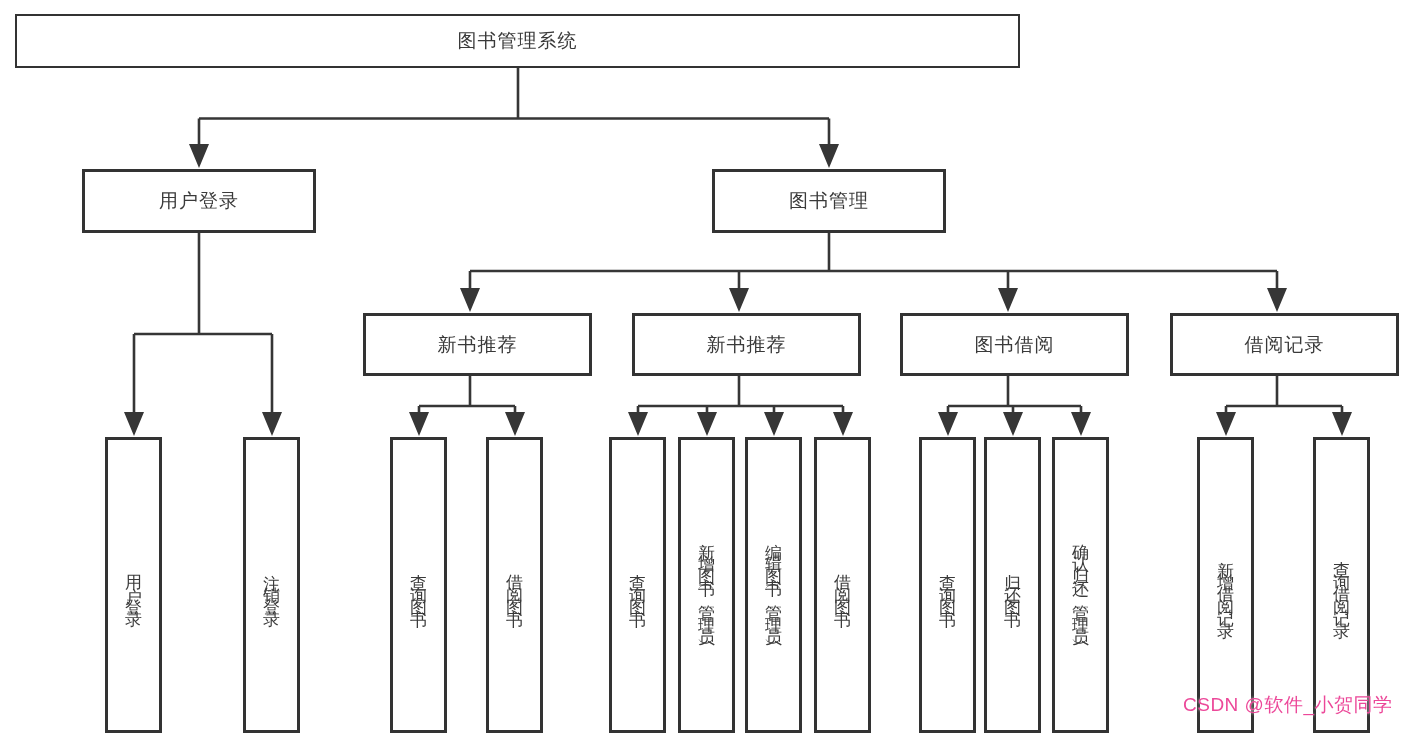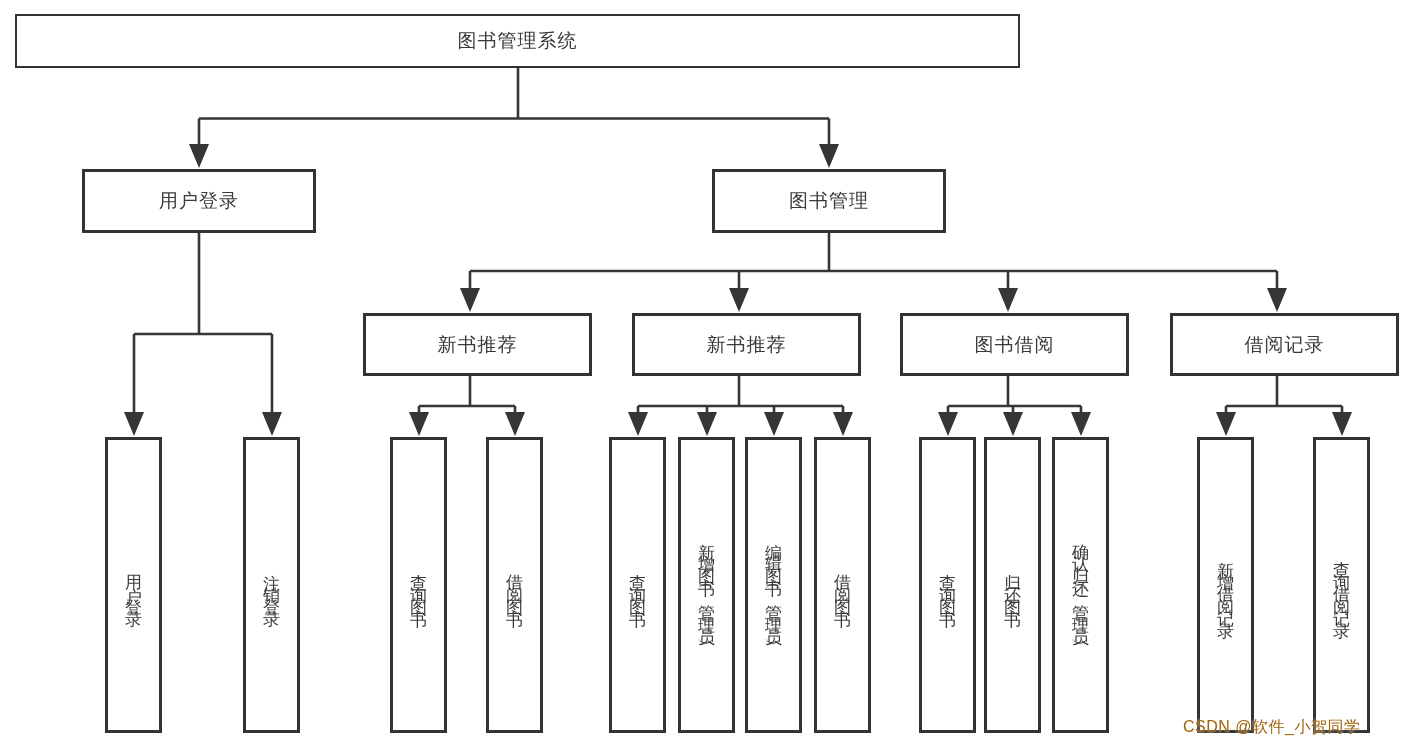--- a/index.html
+++ b/index.html
@@ -30,23 +30,23 @@
   .leaf{top:437px;width:57px;height:296px;}
   .vtext{
     writing-mode:vertical-rl;
     text-orientation:mixed;
     font-size:17px;
     letter-spacing:0.72em;
     line-height:1;
   }
   .watermark{
     position:absolute;
-    left:1183px;top:717px;
-    font-size:16px;
-    color:#a16207;
+    left:1183px;top:692px;
+    font-size:19px;
+    color:#ec4899;
     letter-spacing:0.5px;
     z-index:5;
     text-shadow:0 0 3px rgba(255,255,255,0.85);
     white-space:nowrap;
   }
 </style>
 </head>
 <body>
 
 <div id="canvas">

